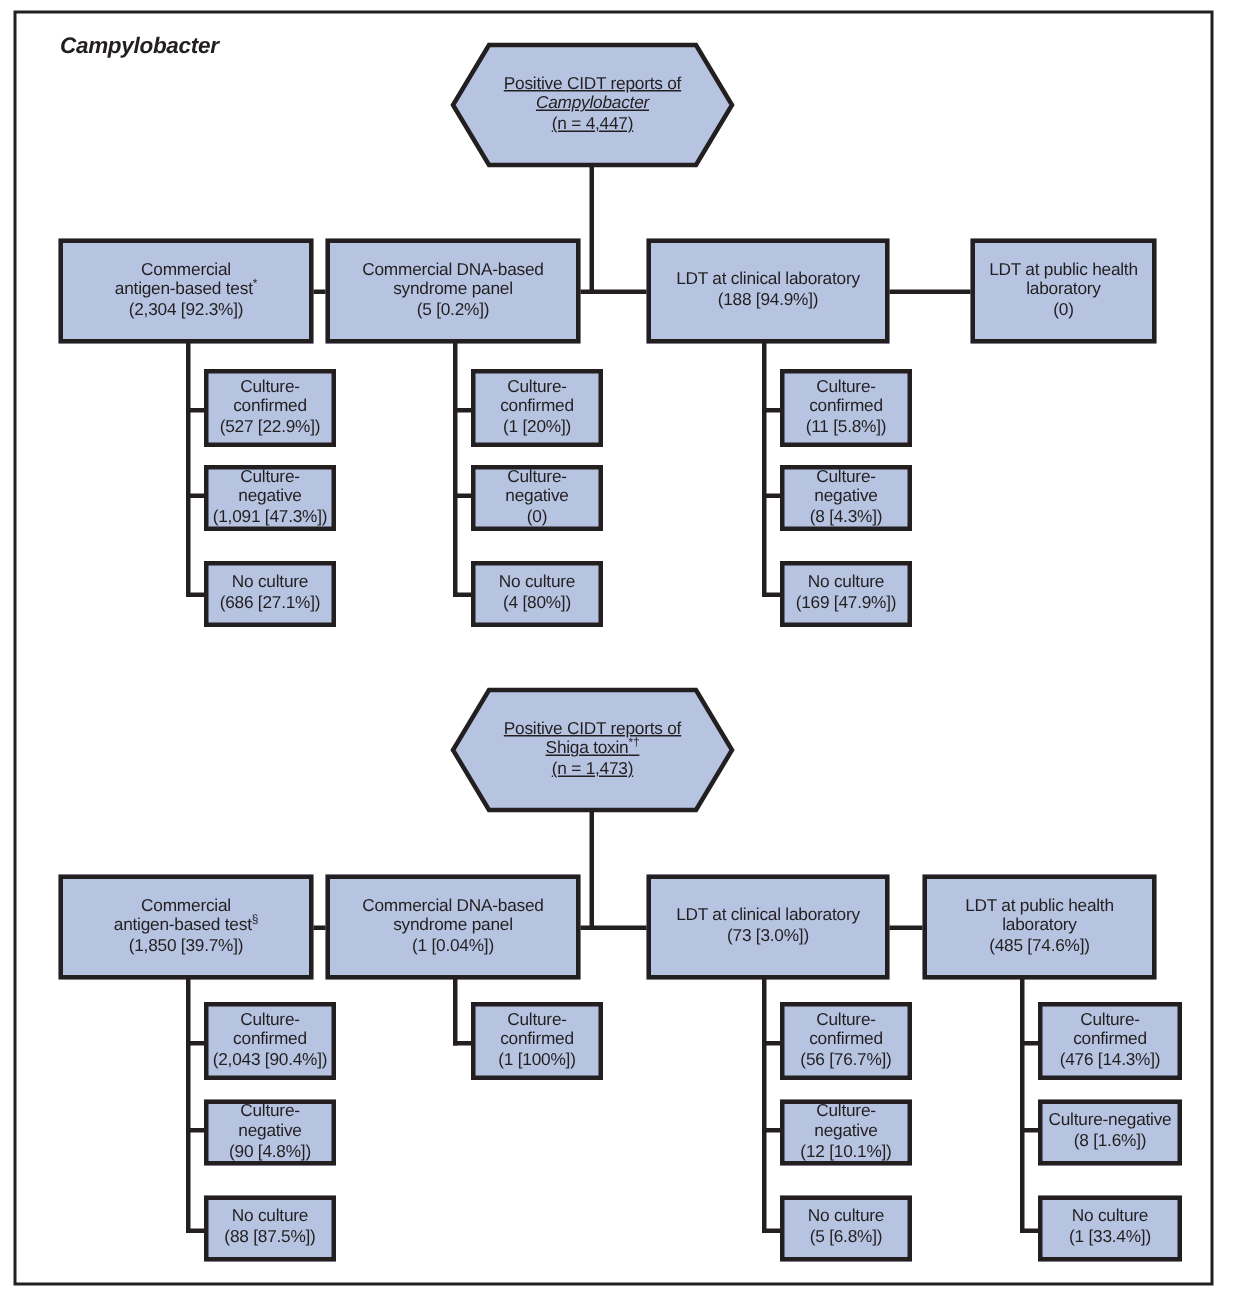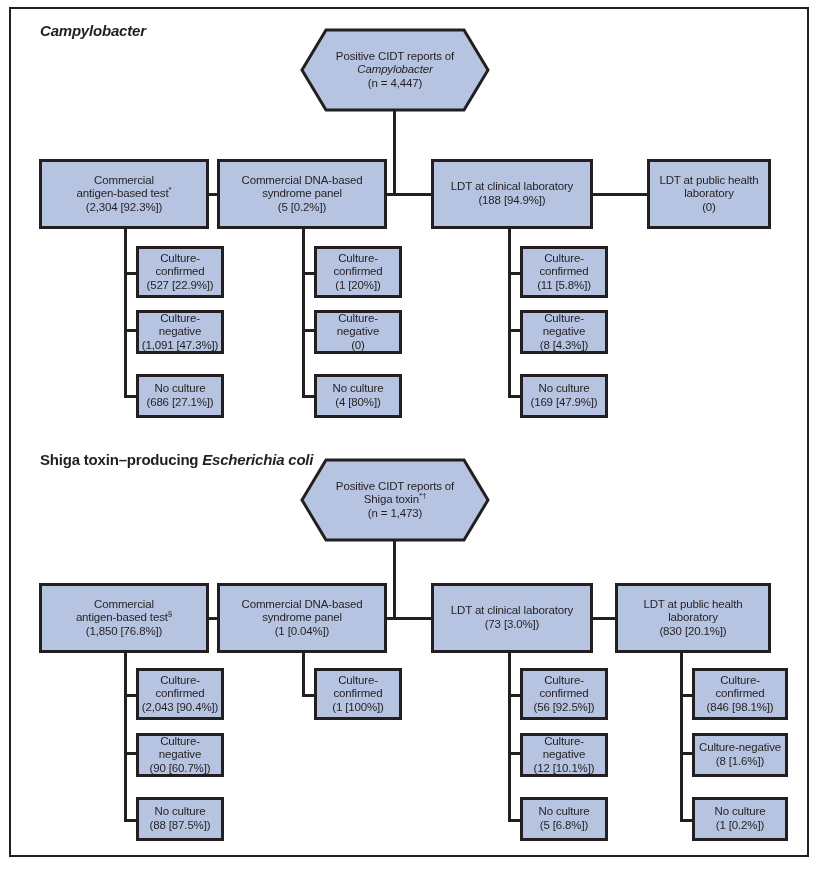--- a/index.html
+++ b/index.html
@@ -67,20 +67,21 @@
     position: absolute;
     color: #231f20;
     font-family: "Liberation Sans", sans-serif;
     font-size: 11.5px;
     line-height: 13.6px;
     display: flex;
     align-items: center;
     justify-content: center;
     text-align: center;
     letter-spacing: -0.15px;
+    text-decoration: underline;
   }
   .hex .hexbg {
     position: absolute;
     left: 0; top: 0; right: 0; bottom: 0;
   }
   .hex .hextxt {
     position: relative;
     z-index: 2;
     display: block;
   }
@@ -218,44 +219,41 @@
       <span>(8 [4.3%])</span>
     </span>
   </div>
   <div class="node" style="left:520px; top:374px; width:88px; height:44px;">
     <span class="txt">
       <span>No culture</span><br>
       <span>(169 [47.9%])</span>
     </span>
   </div>
 
-  <div class="section-title" style="left:40px; top:451px;">
-    <span>Shiga toxin–producing </span><span class="ital">Escherichia coli</span>
-  </div>
 
   <div class="hex" style="left:300px; top:458px; width:190px; height:84px;">
     <svg class="hexbg" viewBox="0 0 190 84" preserveAspectRatio="none">
       <polygon points="26,2 164,2 188,42 164,82 26,82 2,42" fill="#b6c4e2" stroke="#231f20" stroke-width="3"></polygon>
     </svg>
     <span class="hextxt">
       <span>Positive CIDT reports of</span><br>
       <span>Shiga toxin</span><sup>*†</sup><br>
       <span>(n = 1,473)</span>
     </span>
   </div>
 
   <div class="ln" style="left:393px; top:541px; width:3px; height:78px;"></div>
   <div class="ln" style="left:207px; top:617px; width:232px; height:3px;"></div>
   <div class="ln" style="left:585px; top:617px; width:70px; height:3px;"></div>
 
   <div class="node" style="left:39px; top:583px; width:170px; height:70px;">
     <span class="txt">
       <span>Commercial</span><br>
       <span>antigen-based test</span><sup>§</sup><br>
-      <span>(1,850 [76.8%])</span>
+      <span>(1,850 [39.7%])</span>
     </span>
   </div>
 
   <div class="node" style="left:217px; top:583px; width:170px; height:70px;">
     <span class="txt">
       <span>Commercial DNA-based</span><br>
       <span>syndrome panel</span><br>
       <span>(1 [0.04%])</span>
     </span>
   </div>
@@ -264,40 +262,40 @@
     <span class="txt">
       <span>LDT at clinical laboratory</span><br>
       <span>(73 [3.0%])</span>
     </span>
   </div>
 
   <div class="node" style="left:615px; top:583px; width:156px; height:70px;">
     <span class="txt">
       <span>LDT at public health</span><br>
       <span>laboratory</span><br>
-      <span>(830 [20.1%])</span>
+      <span>(485 [74.6%])</span>
     </span>
   </div>
 
   <div class="ln" style="left:124px; top:652px; width:3px; height:170px;"></div>
   <div class="ln" style="left:124px; top:694px; width:14px; height:3px;"></div>
   <div class="ln" style="left:124px; top:752px; width:14px; height:3px;"></div>
   <div class="ln" style="left:124px; top:819px; width:14px; height:3px;"></div>
 
   <div class="node" style="left:136px; top:668px; width:88px; height:52px;">
     <span class="txt">
       <span>Culture-</span><br>
       <span>confirmed</span><br>
       <span>(2,043 [90.4%])</span>
     </span>
   </div>
   <div class="node" style="left:136px; top:733px; width:88px; height:44px;">
     <span class="txt">
       <span>Culture-negative</span><br>
-      <span>(90 [60.7%])</span>
+      <span>(90 [4.8%])</span>
     </span>
   </div>
   <div class="node" style="left:136px; top:797px; width:88px; height:44px;">
     <span class="txt">
       <span>No culture</span><br>
       <span>(88 [87.5%])</span>
     </span>
   </div>
 
   <div class="ln" style="left:302px; top:652px; width:3px; height:45px;"></div>
@@ -313,21 +311,21 @@
 
   <div class="ln" style="left:508px; top:652px; width:3px; height:170px;"></div>
   <div class="ln" style="left:508px; top:694px; width:14px; height:3px;"></div>
   <div class="ln" style="left:508px; top:752px; width:14px; height:3px;"></div>
   <div class="ln" style="left:508px; top:819px; width:14px; height:3px;"></div>
 
   <div class="node" style="left:520px; top:668px; width:88px; height:52px;">
     <span class="txt">
       <span>Culture-</span><br>
       <span>confirmed</span><br>
-      <span>(56 [92.5%])</span>
+      <span>(56 [76.7%])</span>
     </span>
   </div>
   <div class="node" style="left:520px; top:733px; width:88px; height:44px;">
     <span class="txt">
       <span>Culture-negative</span><br>
       <span>(12 [10.1%])</span>
     </span>
   </div>
   <div class="node" style="left:520px; top:797px; width:88px; height:44px;">
     <span class="txt">
@@ -338,29 +336,29 @@
 
   <div class="ln" style="left:680px; top:652px; width:3px; height:170px;"></div>
   <div class="ln" style="left:680px; top:694px; width:14px; height:3px;"></div>
   <div class="ln" style="left:680px; top:752px; width:14px; height:3px;"></div>
   <div class="ln" style="left:680px; top:819px; width:14px; height:3px;"></div>
 
   <div class="node" style="left:692px; top:668px; width:96px; height:52px;">
     <span class="txt">
       <span>Culture-</span><br>
       <span>confirmed</span><br>
-      <span>(846 [98.1%])</span>
+      <span>(476 [14.3%])</span>
     </span>
   </div>
   <div class="node" style="left:692px; top:733px; width:96px; height:44px;">
     <span class="txt">
       <span>Culture-negative</span><br>
       <span>(8 [1.6%])</span>
     </span>
   </div>
   <div class="node" style="left:692px; top:797px; width:96px; height:44px;">
     <span class="txt">
       <span>No culture</span><br>
-      <span>(1 [0.2%])</span>
+      <span>(1 [33.4%])</span>
     </span>
   </div>
 
 </div>
 
 </body></html>

